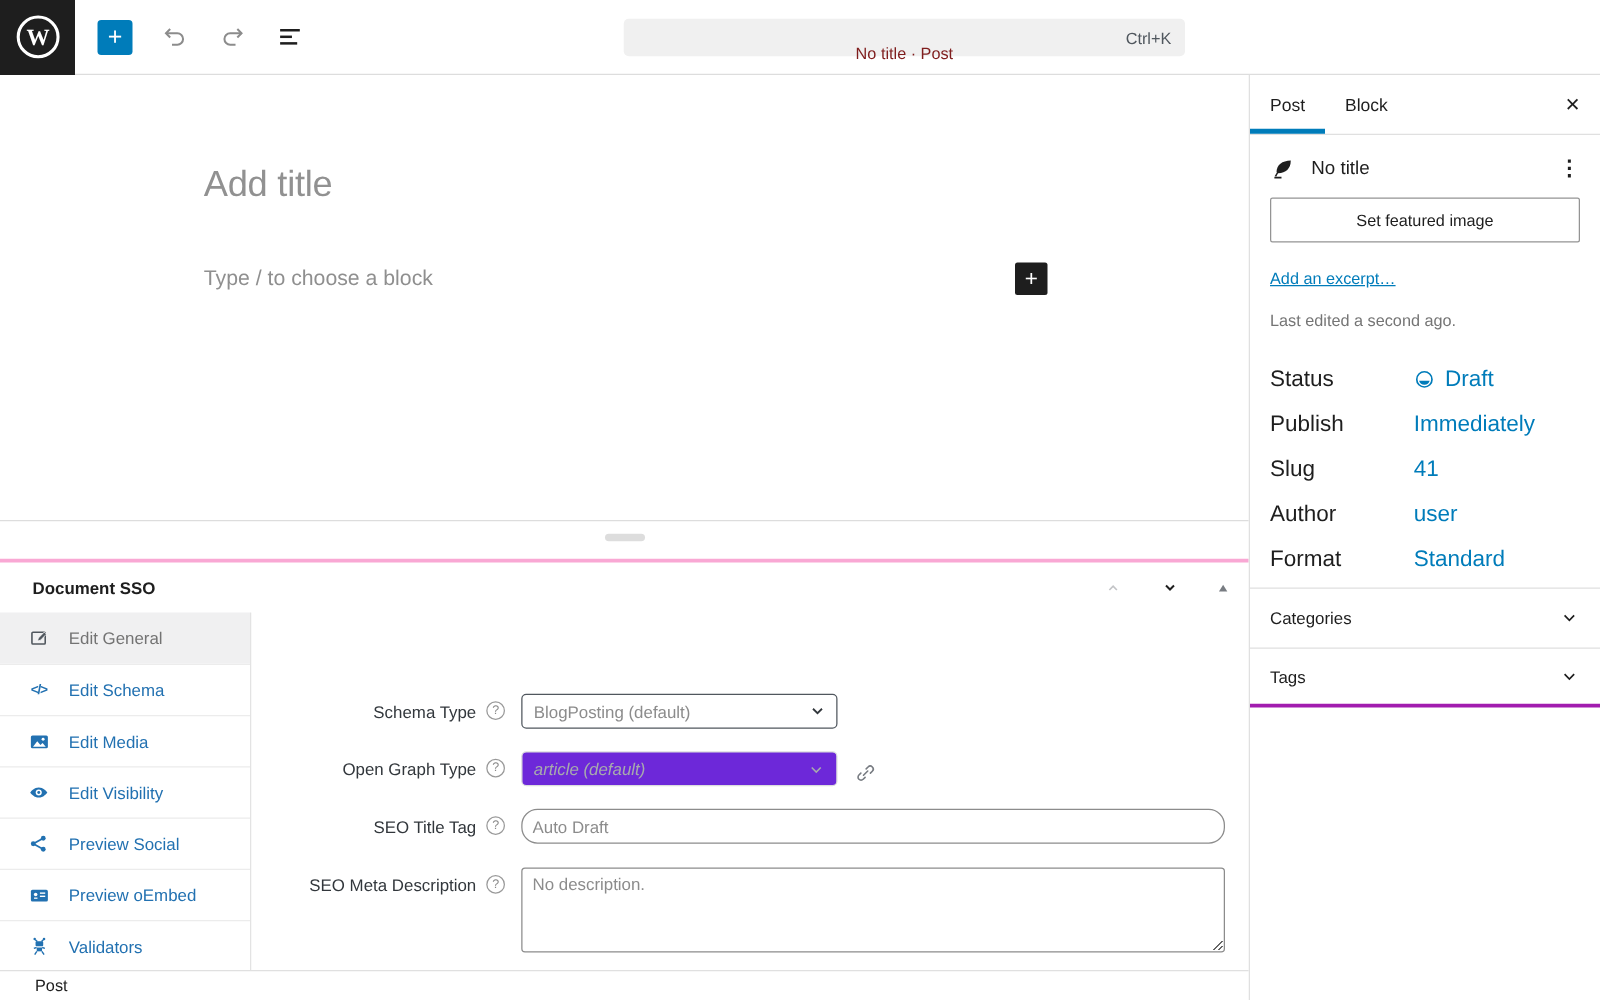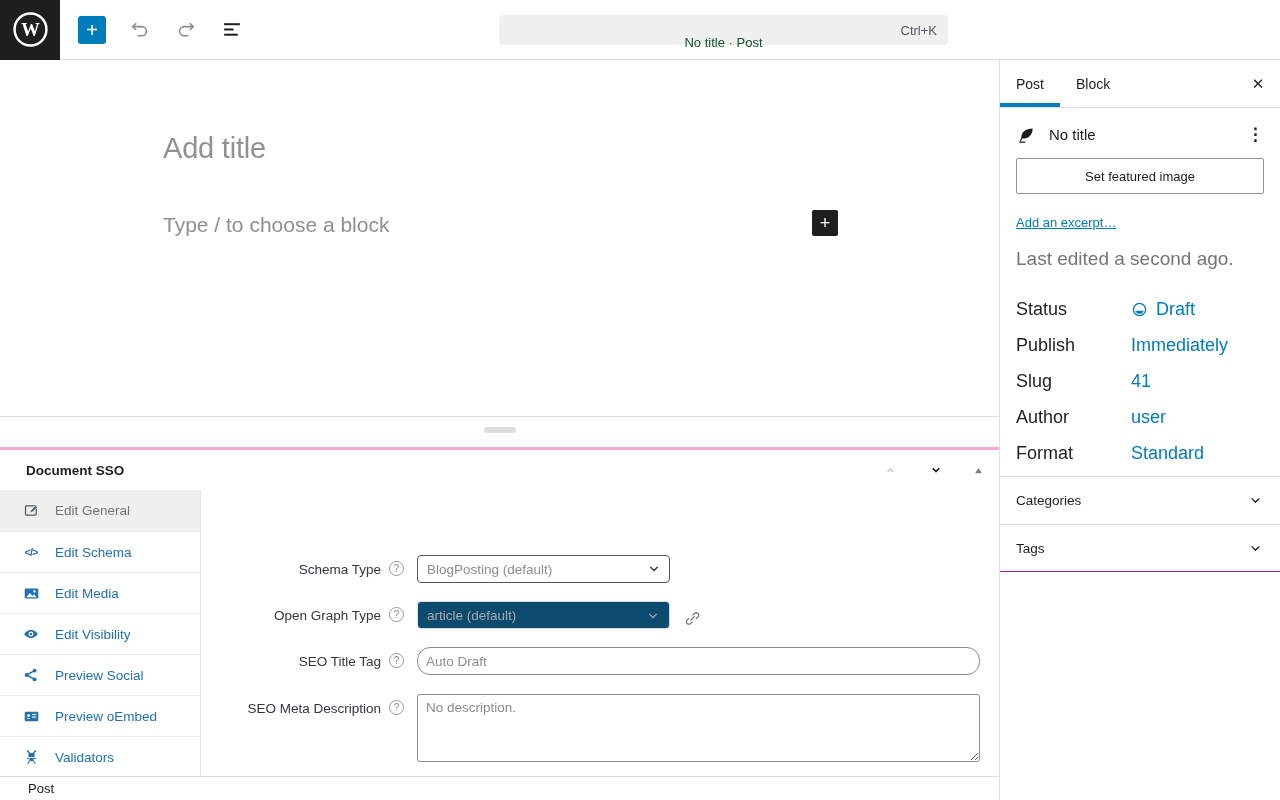--- a/index.html
+++ b/index.html
@@ -9,27 +9,27 @@
   
   .topbar { position:absolute; top:0; left:0; width:1280px; height:60px; background:#fff;
             border-bottom:1px solid #ddd; display:flex; align-items:center; z-index:5; }
   .wp-logo { width:60px; height:60px; background:#1e1e1e; display:flex; align-items:center; justify-content:center; flex:0 0 auto; }
   .tb-tools { display:flex; align-items:center; gap:20px; margin-left:18px; }
   .inserter-btn { width:28px; height:28px; border:none; border-radius:3px; background:#007cba; color:#fff;
                   font-size:20px; line-height:1; display:flex; align-items:center; justify-content:center; cursor:pointer; }
   .tb-icon-btn { background:none; border:none; display:flex; align-items:center; justify-content:center; cursor:pointer; padding:2px; }
   .doc-pill { position:absolute; left:499px; top:15px; width:449px; height:30px; background:#f0f0f0;
               border-radius:4px; font-size:13px; cursor:pointer; }
-  .doc-pill .pill-title { position:absolute; left:0; right:0; top:0; bottom:0; display:flex; align-items:center; justify-content:center; color:#14532d;margin-top:24px; }
+  .doc-pill .pill-title { position:absolute; left:0; right:0; top:0; bottom:0; display:flex; align-items:center; justify-content:center; color:#7f1d1d;margin-top:24px; }
   .doc-pill .pill-shortcut { position:absolute; right:11px; top:0; bottom:0; display:flex; align-items:center; color:#50575e; }
 
   
   .canvas { position:absolute; top:60px; left:0; width:999px; height:357px; background:#fff; border-bottom:1px solid #ddd; }
   .title-ph { position:absolute; left:163px; top:72px; font-size:29px; color:#919191; letter-spacing:-0.2px; cursor:text; }
-  .block-ph { position:absolute; left:163px; top:153px; font-size:21px; color:#8f8f8f; cursor:text; }
+  .block-ph { position:absolute; left:163px; top:153px; font-size:17px; color:#8f8f8f; cursor:text; }
   .block-inserter { position:absolute; left:812px; top:150px; width:26px; height:26px; background:#1e1e1e; color:#fff;
                     border:none; border-radius:2px; font-size:18px; line-height:1; display:flex; align-items:center; justify-content:center; cursor:pointer; }
   .drag-pill { position:absolute; left:484px; top:427px; width:32px; height:6px; border-radius:3px; background:#ddd; cursor:row-resize; }
 
   
   .metabox { position:absolute; top:447px; left:0; width:999px; height:329px; background:#fff; border-top:3px solid #f9a8d4; }
   .mb-header { height:40px; display:flex; align-items:center; padding:0 20px 0 26px; position:relative; }
   .mb-title { font-size:13.5px; font-weight:700; color:#1e1e1e; }
   .mb-controls { position:absolute; right:16px; top:0; height:40px; display:flex; align-items:center; gap:30px; }
   .mb-controls button { background:none; border:none; cursor:pointer; display:flex; align-items:center; }
@@ -43,21 +43,21 @@
   .code-glyph { font-size:11px; font-weight:700; color:#2271b1; letter-spacing:-1px; }
   .sso-form { position:relative; flex:1; }
   .frow { position:absolute; left:0; display:flex; align-items:flex-start; }
   .flabel { width:180px; text-align:right; font-size:13.5px; color:#32373c; padding-top:7px; }
   .fhelp { width:15px; height:15px; border:1px solid #999; border-radius:50%; color:#888; font-size:10px;
            display:flex; align-items:center; justify-content:center; margin:6px 0 0 8px; cursor:help; flex:0 0 auto; }
   .fctrl { margin-left:13px; position:relative; }
   .fake-select { width:253px; height:28px; border:1px solid #50575e; border-radius:4px; background:#fff;
                  font-size:13.5px; color:#8c8c8c; display:flex; align-items:center; padding:0 28px 0 9px; cursor:pointer; }
   .fake-select .sel-chev { position:absolute; right:8px; top:6px; color:#32373c; }
-  .fake-select.disabled { background:#0c4a6e; border-color:#dcdcde; color:#a7aaad; cursor:default; }
+  .fake-select.disabled { background:#6d28d9; border-color:#dcdcde; color:#a7aaad; cursor:default;font-style:italic; }
   .fake-select.disabled .sel-chev { color:#a7aaad; }
   .link-icon-btn { background:none; border:none; margin:6px 0 0 14px; cursor:pointer; }
   .txt-input { width:563px; height:28px; border:1px solid #8c8c8c; border-radius:13px; padding:0 8px;
                font-size:13.5px; font-family:"Liberation Sans", sans-serif; color:#2c3338; }
   .txt-area { width:563px; height:68px; border:1px solid #8c8c8c; border-radius:3px; padding:5px 8px;
               font-size:13.5px; font-family:"Liberation Sans", sans-serif; color:#2c3338; resize:vertical; }
   .txt-input::placeholder, .txt-area::placeholder { color:#8c8c8c; opacity:1; }
 
   
   .footer { position:absolute; left:0; bottom:0; width:999px; height:24px; background:#fff;
@@ -71,31 +71,31 @@
   .tab.active::after { content:""; position:absolute; left:0; right:0; bottom:0; height:4px; background:#007cba; }
   .panel-close { position:absolute; right:10px; top:12px; width:24px; height:24px; background:none; border:none;
                  font-size:15px; color:#1e1e1e; cursor:pointer; }
   .summary-row { display:flex; align-items:center; margin:16px 16px 0; }
   .summary-title { font-size:15px; margin-left:12px; color:#1e1e1e; }
   .kebab-btn { margin-left:auto; background:none; border:none; font-size:17px; font-weight:700; color:#1e1e1e; cursor:pointer; }
   .featured-btn { display:block; width:calc(100% - 32px); margin:13px 16px 0; height:36px; background:#fff;
                   border:1px solid #949494; border-radius:2px; font-size:13px; color:#1e1e1e; cursor:pointer;
                   font-family:"Liberation Sans", sans-serif; }
   .excerpt-link { display:inline-block; margin:21px 16px 0; font-size:13px; color:#007cba; text-decoration:underline; cursor:pointer; }
-  .last-edited { margin:17px 16px 0; font-size:19px; color:#757575; }
+  .last-edited { margin:17px 16px 0; font-size:13px; color:#757575; }
   .meta-rows { margin:21px 16px 0; }
   .meta-row { display:flex; align-items:center; height:36px; font-size:18px; }
   .meta-label { width:115px; color:#1e1e1e; flex:0 0 auto; }
   .meta-value { color:#007cba; display:flex; align-items:center; gap:8px; cursor:pointer; text-decoration:none; }
   .panel-section { height:48px; border-top:1px solid #e0e0e0; display:flex; align-items:center;
                    justify-content:space-between; padding:0 16px; font-size:13.5px; font-weight:500;
                    background:none; border-left:none; border-right:none; border-bottom:none; width:100%; cursor:pointer;
                    font-family:"Liberation Sans", sans-serif; color:#1e1e1e; }
   .sections { margin-top:5px; }
-  .sections .panel-section:last-child { border-bottom:1px solid #a21caf; }
+  .sections .panel-section:last-child { border-bottom:3px solid #a21caf; }
   svg { display:block; }
 </style>
 </head>
 <body>
 
 <div class="topbar">
   <div class="wp-logo">
     <svg viewBox="0 0 36 36" width="37" height="37">
       <circle cx="18" cy="18" r="15.5" fill="none" stroke="#fff" stroke-width="2.4"></circle>
       <text x="18" y="24.5" font-size="18" font-family="Liberation Serif, serif" font-weight="bold" fill="#fff" text-anchor="middle">W</text>

